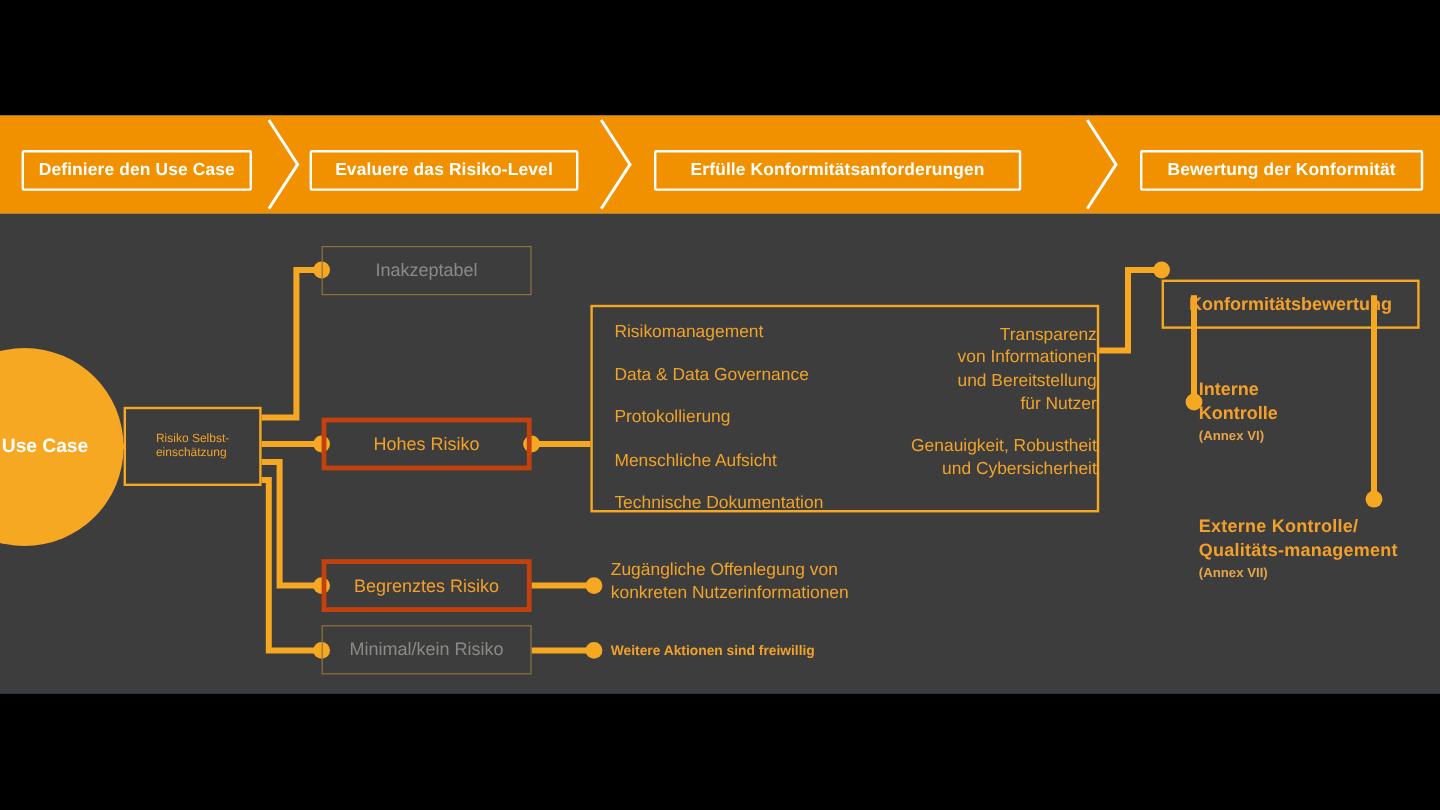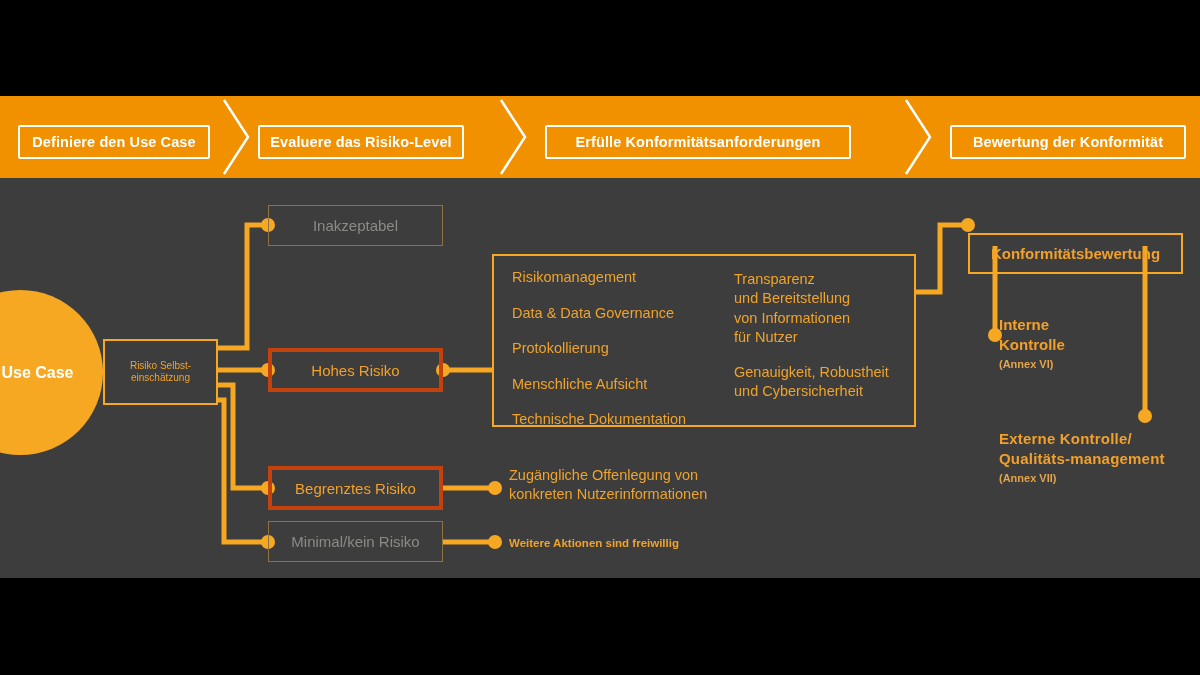--- a/index.html
+++ b/index.html
@@ -24,34 +24,34 @@
   .chev svg{display:block;}
 
   .phase{
     position:absolute;top:125px;height:34px;z-index:14;
     border:2px solid #FFFFFF;border-radius:2px;
     display:flex;align-items:center;justify-content:center;
     color:#FFFFFF;font-weight:bold;font-size:14.5px;letter-spacing:.1px;
     padding:0 12px;box-sizing:border-box;white-space:nowrap;
   }
   #phase-0{left:18px;width:192px;}
-  #phase-1{left:258px;width:206px;}
+  #phase-1{left:258px;width:224px;}
   #phase-2{left:545px;width:306px;}
   #phase-3{left:950px;width:236px;}
 
   
   #canvas{
     position:absolute;left:0;top:178px;width:1200px;height:400px;
     background:#3D3D3D;z-index:5;
   }
   #wires{position:absolute;left:0;top:0;width:1200px;height:400px;z-index:6;}
 
   
   .node{position:absolute;box-sizing:border-box;z-index:8;
-        display:flex;align-items:center;justify-content:center;text-align:center;}
+        display:flex;align-items:center;justify-content:center;text-align:left;}
 
   #use-case-circle{
     position:absolute;left:-62px;top:112px;width:165px;height:165px;
     background:#F7A823;border-radius:50%;z-index:8;
     display:flex;align-items:center;justify-content:center;
   }
   #use-case-circle span{
     color:#FFFFFF;font-weight:bold;font-size:16px;padding-left:34px;white-space:nowrap;
   }
 
@@ -72,21 +72,21 @@
   #node-minimal-risk{left:268px;top:343px;width:175px;height:41px;}
 
   #req-box{
     position:absolute;left:492px;top:76px;width:424px;height:173px;
     border:2px solid #F7A823;box-sizing:border-box;z-index:8;
     display:flex;
   }
   #req-col-left{width:228px;padding:14px 0 0 18px;box-sizing:border-box;}
   #req-col-right{flex:1;padding:14px 0 0 12px;box-sizing:border-box;}
   #req-col-left div{color:#F0A32A;font-size:14.5px;line-height:1;margin-bottom:21px;white-space:nowrap;}
-  .req-group{color:#F0A32A;font-size:14.5px;line-height:1.33;margin-bottom:16px;}
+  .req-group{color:#F0A32A;font-size:14.5px;line-height:1.33;margin-bottom:16px;text-align:right;}
   .req-group span{display:block;white-space:nowrap;}
 
   #node-conformity{
     left:968px;top:27px;width:215px;height:41px;
     border:2px solid #F7A823;color:#F2A02A;font-weight:bold;font-size:15px;margin-top:28px;
   }
 
   .side-note{position:absolute;z-index:8;color:#F0A32A;font-size:14.5px;line-height:1.3;}
   #note-limited{left:509px;top:288px;width:250px;}
   #note-limited span{display:block;white-space:nowrap;}
@@ -197,22 +197,22 @@
       <div id="req-col-left">
         <div>Risikomanagement</div>
         <div>Data &amp; Data Governance</div>
         <div>Protokollierung</div>
         <div>Menschliche Aufsicht</div>
         <div>Technische Dokumentation</div>
       </div>
       <div id="req-col-right">
         <div class="req-group">
           <span>Transparenz</span>
+          <span>von Informationen</span>
           <span>und Bereitstellung</span>
-          <span>von Informationen</span>
           <span>für Nutzer</span>
         </div>
         <div class="req-group">
           <span>Genauigkeit, Robustheit</span>
           <span>und Cybersicherheit</span>
         </div>
       </div>
     </div>
 
     <div class="side-note" id="note-limited">

